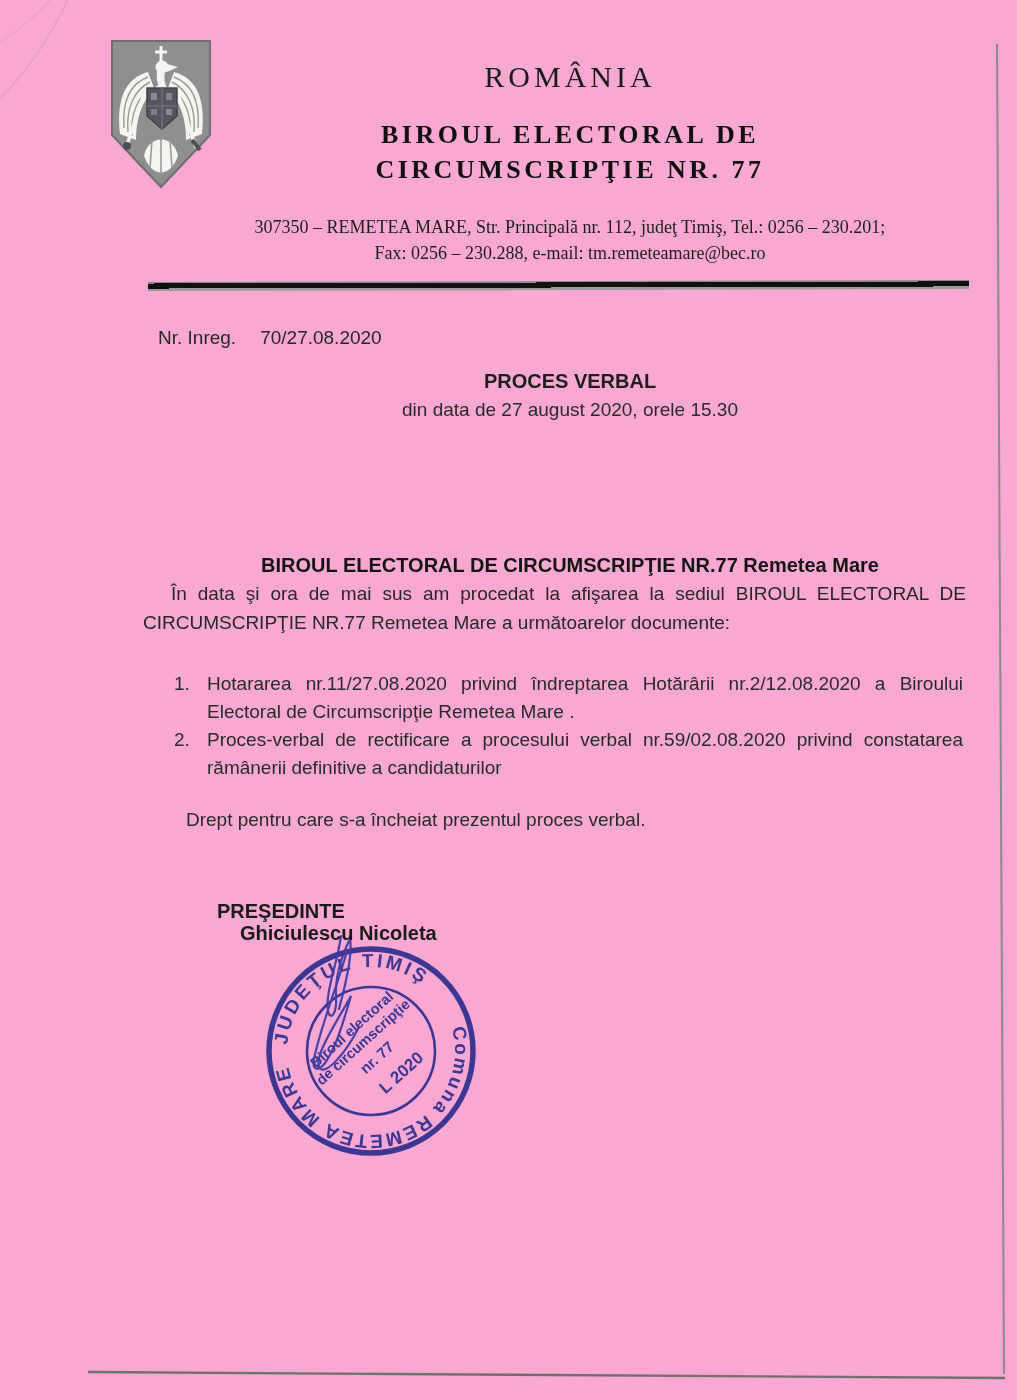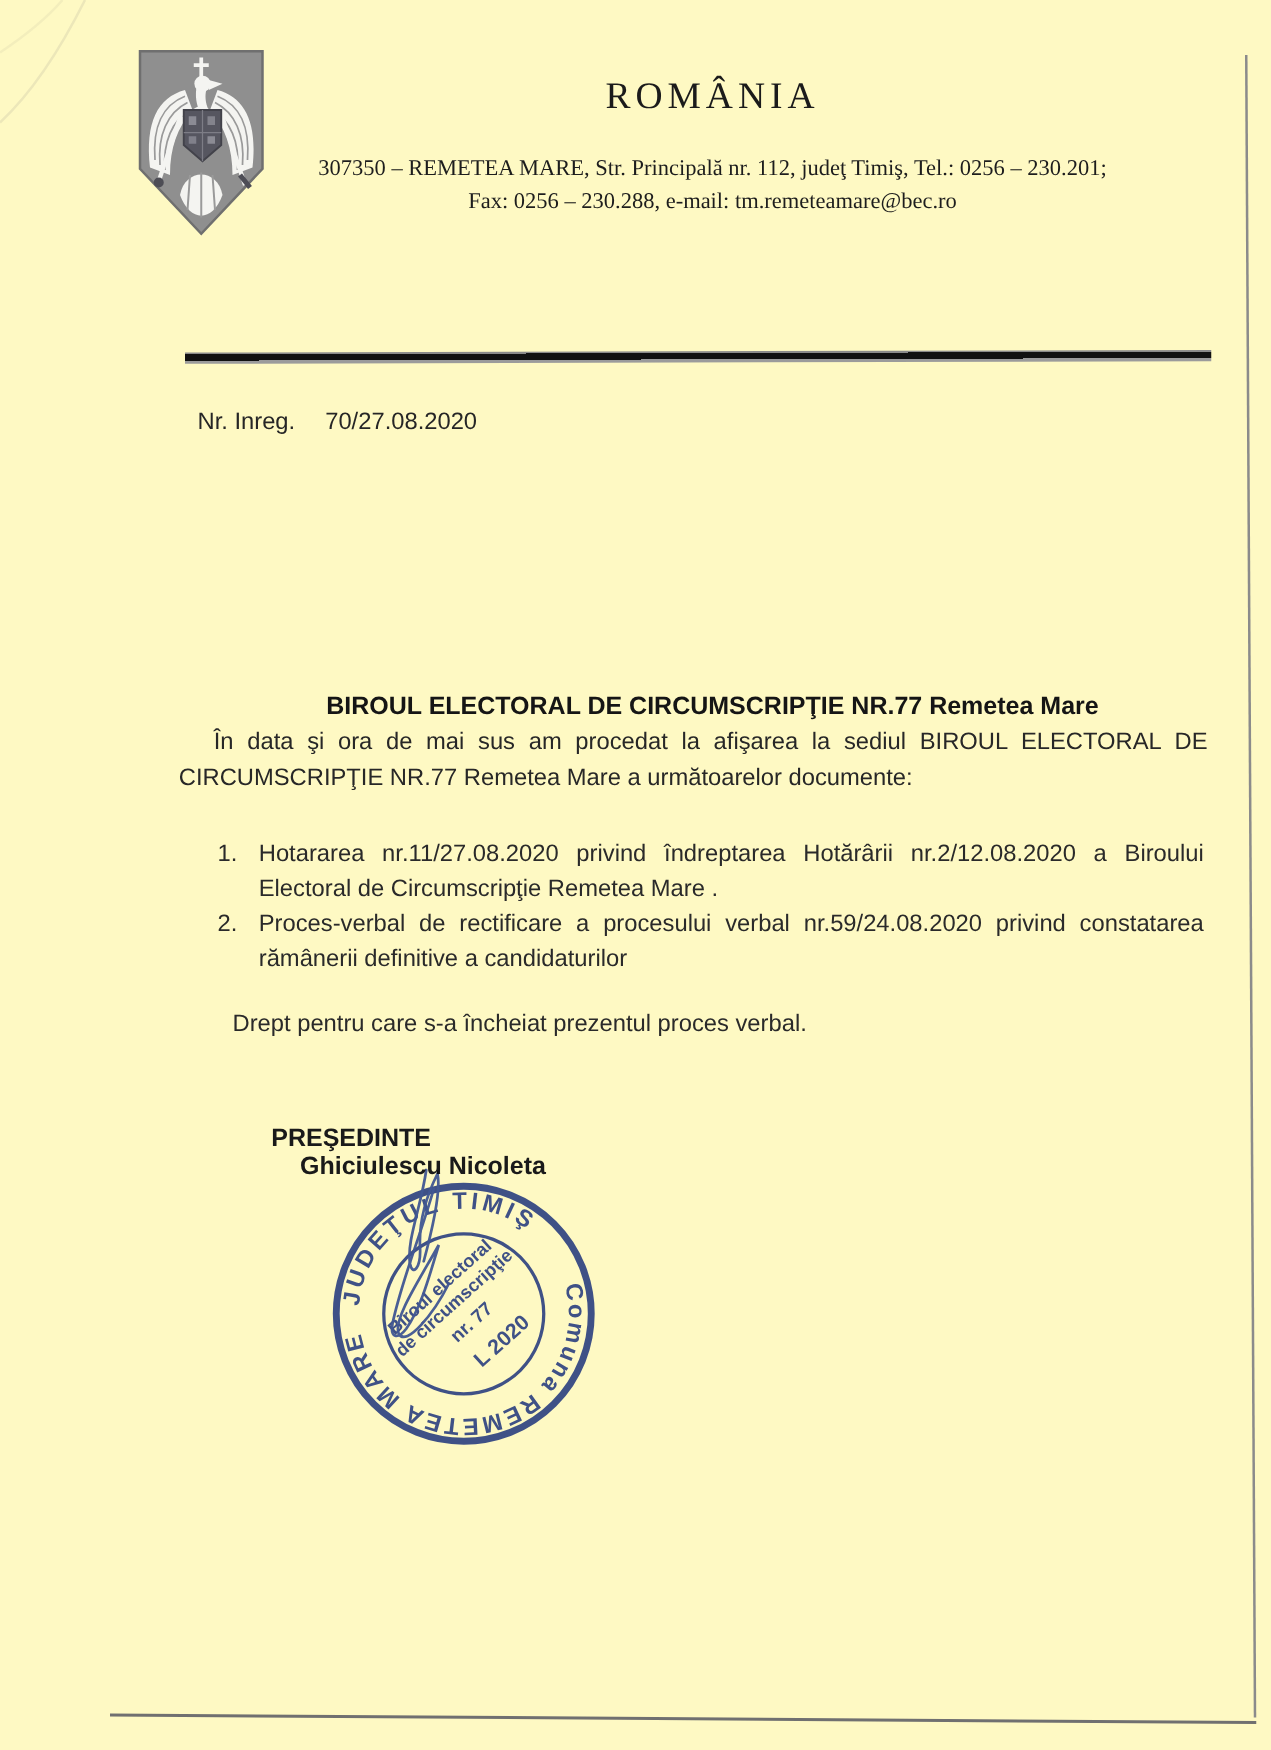--- a/index.html
+++ b/index.html
@@ -1,18 +1,18 @@
 <!DOCTYPE html>
 <html><head>
 <meta charset="utf-8">
 <style>
   html,body{margin:0;padding:0;background:#d8d8d6;}
   .page{
     position:relative; width:1017px; height:1400px; margin:0 auto;
-    background:#fef9c3; overflow:hidden;
+    background:#f9a8d4; overflow:hidden;
     font-family:"Liberation Sans",sans-serif; color:#2a2a2a;text-decoration:underline;
   }
   .serif{font-family:"Liberation Serif",serif;}
   .abs{position:absolute;}
 
   
   .hdr{left:150px; top:60px; width:840px; text-align:center;}
   .country{font-size:30px; letter-spacing:4px; color:#1b1b1b; font-weight:400;}
   .office{margin-top:23px; font-size:26px; font-weight:700; letter-spacing:3.5px; line-height:35px; color:#101010;}
   .addr{margin-top:27px; font-size:18px; line-height:26px; color:#1d1d1d;}
@@ -78,44 +78,52 @@
     <path d="M41,52 H71 V80 L56,93 L41,80 Z" fill="#565660" stroke="#42424a" stroke-width="1.5"></path>
     <path d="M56,52 V93 M41,70 H71" stroke="#7d7d86" stroke-width="1"></path>
     <rect x="45" y="57" width="6" height="7" fill="#8b8b94"></rect>
     <rect x="60" y="57" width="6" height="7" fill="#83838c"></rect>
     <rect x="45" y="73" width="6" height="6" fill="#80808a"></rect>
     <rect x="60" y="73" width="6" height="6" fill="#8b8b94"></rect>
   </svg>
 
   <div class="abs hdr serif">
     <div class="country">ROMÂNIA</div>
+    <div class="office">
+      <div>BIROUL ELECTORAL DE</div>
+      <div>CIRCUMSCRIPŢIE NR. 77</div>
+    </div>
     <div class="addr">
       <div>307350 – REMETEA MARE, Str. Principală nr. 112,  judeţ Timiş, Tel.: 0256 – 230.201;</div>
       <div>Fax: 0256 – 230.288, e-mail: tm.remeteamare@bec.ro</div>
     </div>
   </div>
 
   <div class="abs divider"></div>
 
   <div class="abs reg">
     <span>Nr. Inreg.</span><span class="num">70/27.08.2020</span>
   </div>
 
+  <div class="abs titleblock">
+    <div class="title-main">PROCES VERBAL</div>
+    <div class="title-sub">din data de 27 august 2020, orele 15.30</div>
+  </div>
 
   <div class="abs h2">BIROUL ELECTORAL DE CIRCUMSCRIPŢIE NR.77 Remetea Mare</div>
   <div class="abs para p2">În data şi ora de mai sus am procedat la afişarea la sediul BIROUL ELECTORAL DE CIRCUMSCRIPŢIE NR.77 Remetea Mare a următoarelor documente:</div>
 
   <div class="abs list">
     <div class="li">
       <span class="num">1.</span>
       <span class="txt">Hotararea nr.11/27.08.2020 privind îndreptarea Hotărârii nr.2/12.08.2020 a Biroului Electoral de Circumscripţie Remetea Mare .</span>
     </div>
     <div class="li">
       <span class="num">2.</span>
-      <span class="txt">Proces-verbal de rectificare a procesului verbal nr.59/24.08.2020 privind constatarea rămânerii definitive a candidaturilor</span>
+      <span class="txt">Proces-verbal de rectificare a procesului verbal nr.59/02.08.2020 privind constatarea rămânerii definitive a candidaturilor</span>
     </div>
   </div>
 
   <div class="abs closing">Drept pentru care s-a încheiat prezentul proces verbal.</div>
 
   <div class="abs sig-role">PREŞEDINTE</div>
   <div class="abs sig-name">Ghiciulescu Nicoleta</div>
 
   <svg class="abs stamp" viewBox="-131 -131 262 262">
     <g opacity="0.9">

